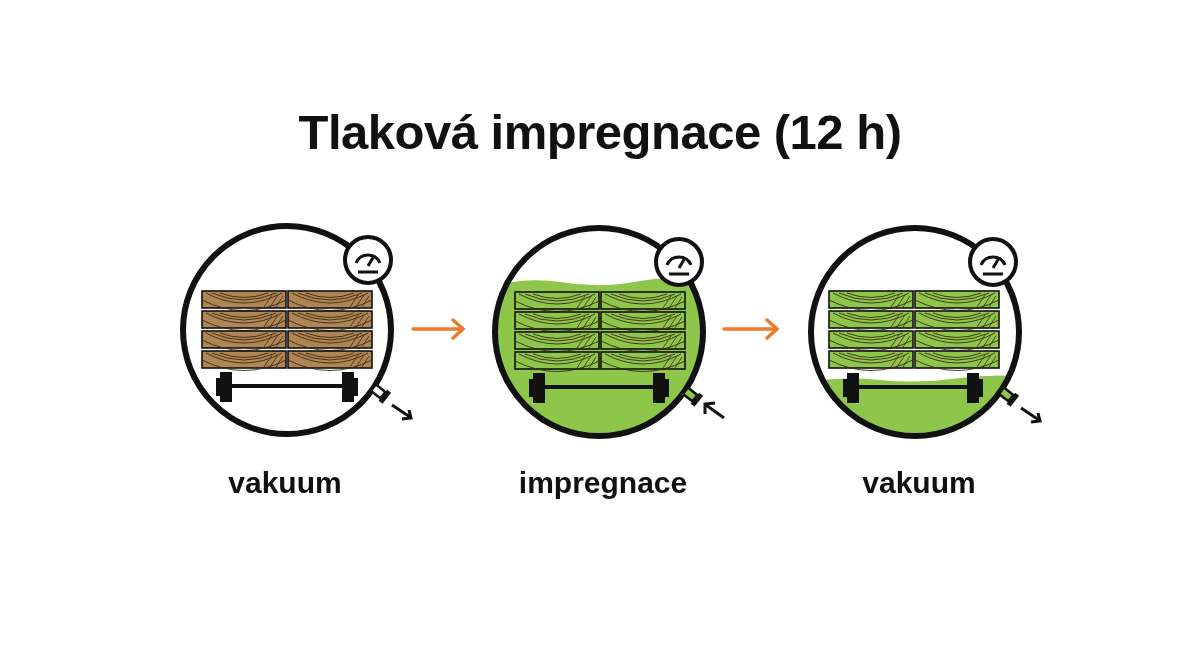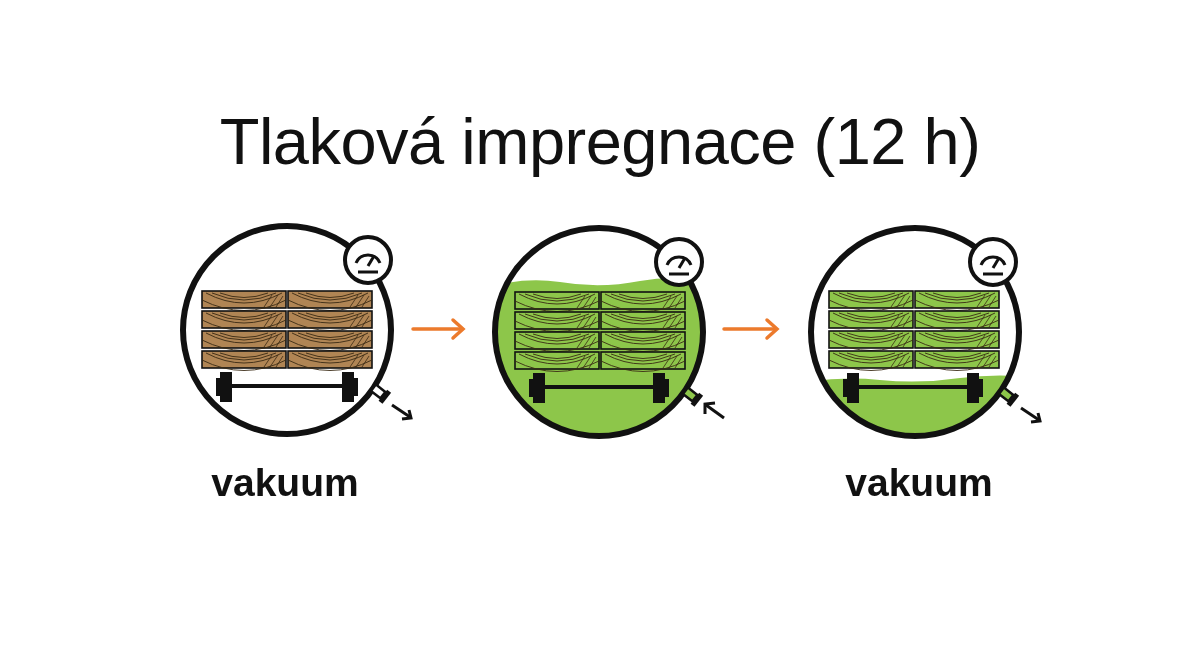--- a/index.html
+++ b/index.html
@@ -1,21 +1,21 @@
 <!DOCTYPE html>
 <html><head>
   <meta charset="utf-8">
   <style>
     html, body { margin: 0; padding: 0; background: #ffffff; }
     body { width: 1200px; height: 671px; position: relative; overflow: hidden;
            font-family: "Liberation Sans", sans-serif; color: #111111; }
     .title { position: absolute; left: 0; top: 104px; width: 1200px; text-align: center;
-             font-size: 65px; font-weight: normal; letter-spacing: -0.5px; }
+             font-size: 49px; font-weight: bold; letter-spacing: -0.5px; }
     .stage-svg { position: absolute; left: 0; top: 0; }
-    .label { position: absolute; text-align: center; font-size: 39px; font-weight: bold;
+    .label { position: absolute; text-align: center; font-size: 30px; font-weight: bold;
              line-height: 38px; width: 300px; }
   </style>
 </head>
 <body>
 
 <div class="title">Tlaková impregnace (12 h)</div>
 
 <svg class="stage-svg" width="1200" height="671" viewBox="0 0 1200 671">
   <defs>
 
@@ -199,16 +199,17 @@
       <line x1="1021" y1="408" x2="1039" y2="420"></line>
       <polyline points="1031,422 1040,421 1038,413"></polyline>
     </g>
   </g>
 </svg>
 
 <div class="label" style="left:135px; top:464px;">
   <div>vakuum</div>
 </div>
 <div class="label" style="left:453px; top:464px;">
+  <div>impregnace</div>
 </div>
 <div class="label" style="left:769px; top:464px;">
   <div>vakuum</div>
 </div>
 
 </body></html>

